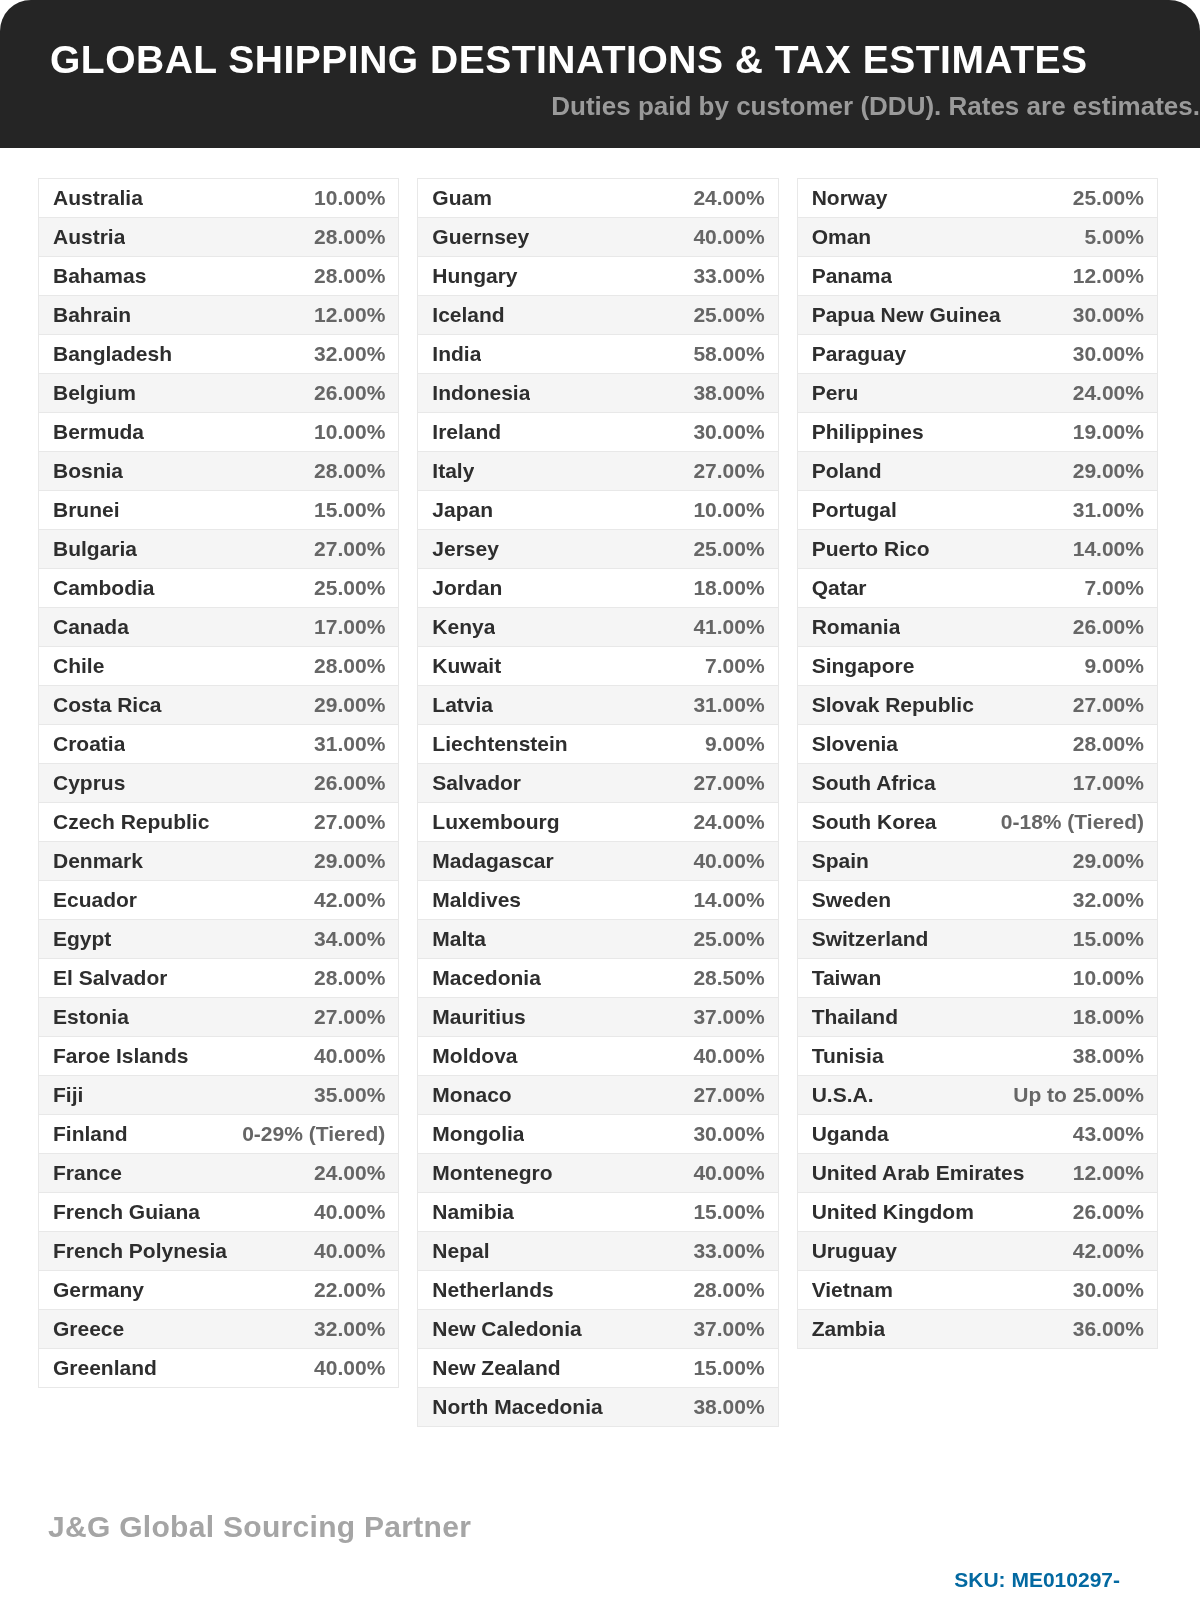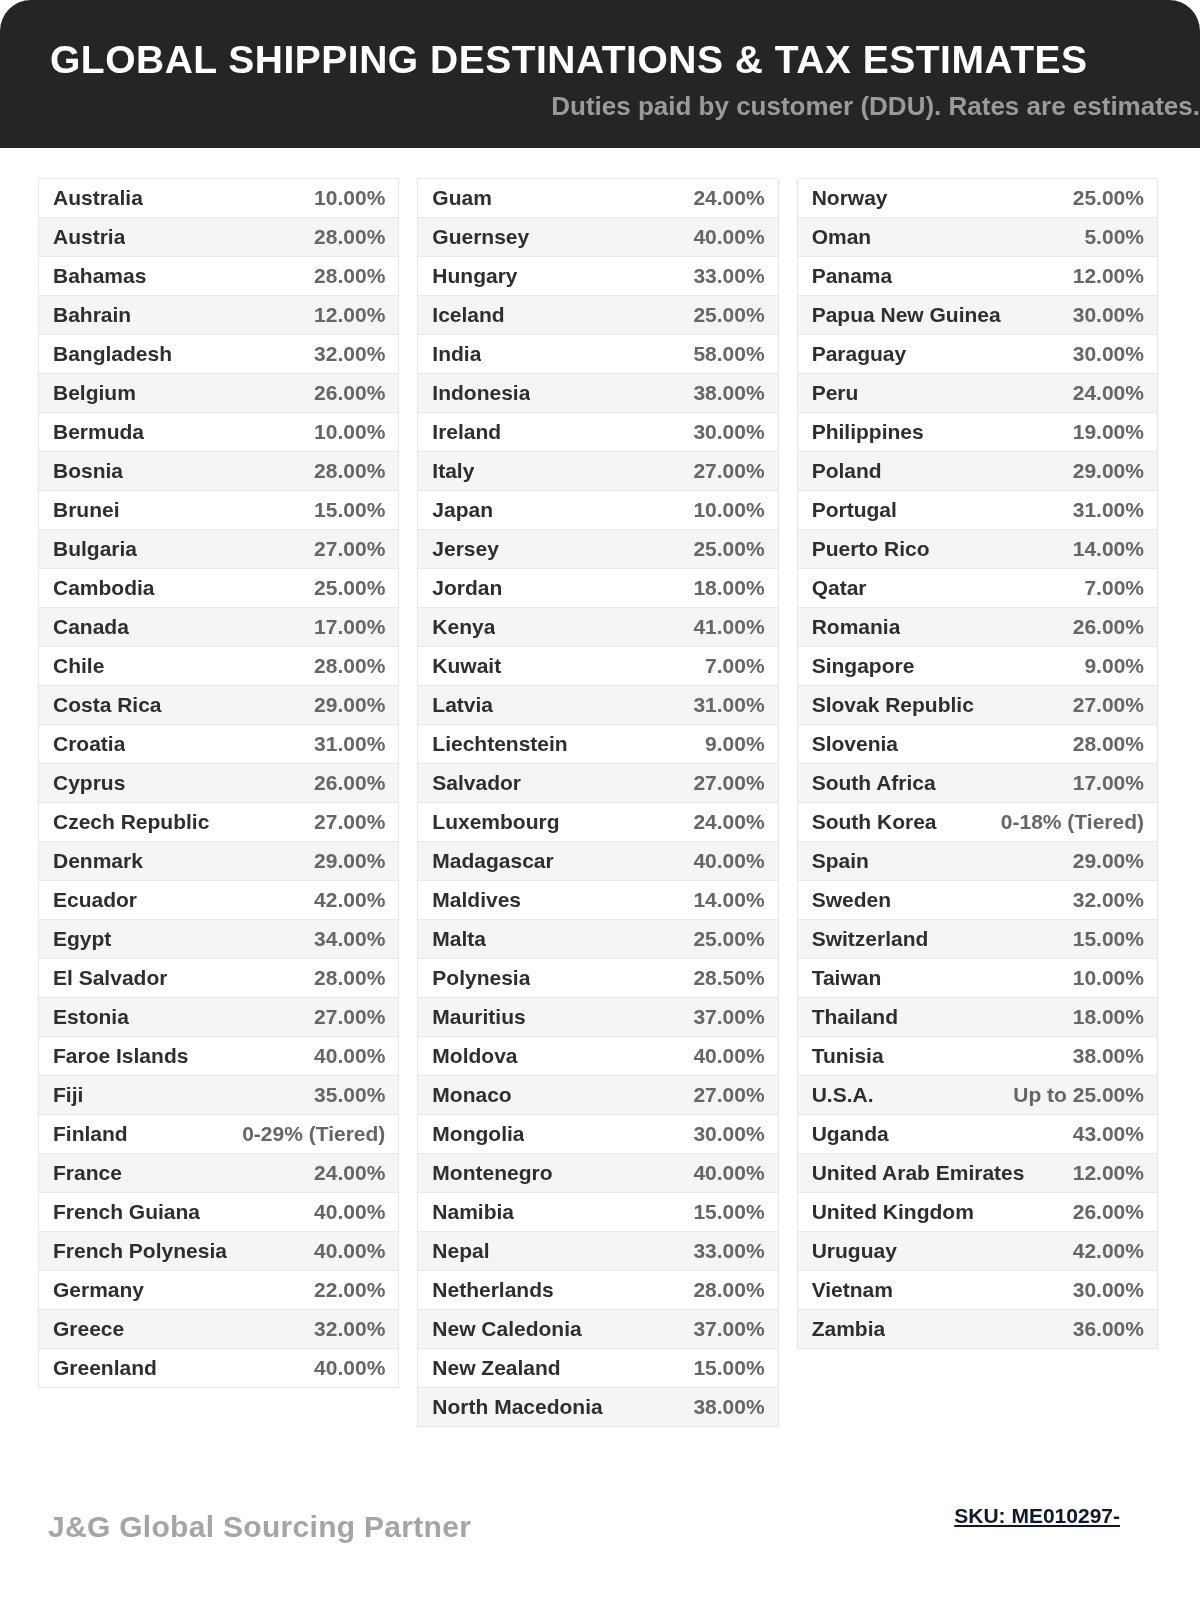--- a/index.html
+++ b/index.html
@@ -81,25 +81,24 @@
     left: 48px;
     top: 1510px;
     font-size: 30px;
     font-weight: 700;
     color: #a5a5a5;
     letter-spacing: 0.3px;
   }
   .sku {
     position: absolute;
     right: 80px;
-    top: 1504px;
+    top: 1568px;
     font-size: 21px;
     font-weight: 700;
-    color: #0f172a;
-    text-decoration: underline;
+    color: #0369a1;
   }
 </style>
 </head>
 <body>
 
 <div class="page">
 
   <header class="header">
     <h1>GLOBAL SHIPPING DESTINATIONS &amp; TAX ESTIMATES</h1>
     <p>Duties paid by customer (DDU). Rates are estimates.</p>
@@ -307,21 +306,21 @@
         </div>
         <div class="row">
           <span class="country">Maldives</span>
           <span class="rate">14.00%</span>
         </div>
         <div class="row">
           <span class="country">Malta</span>
           <span class="rate">25.00%</span>
         </div>
         <div class="row">
-          <span class="country">Polynesia</span>
+          <span class="country">Macedonia</span>
           <span class="rate">28.50%</span>
         </div>
         <div class="row">
           <span class="country">Mauritius</span>
           <span class="rate">37.00%</span>
         </div>
         <div class="row">
           <span class="country">Moldova</span>
           <span class="rate">40.00%</span>
         </div>

